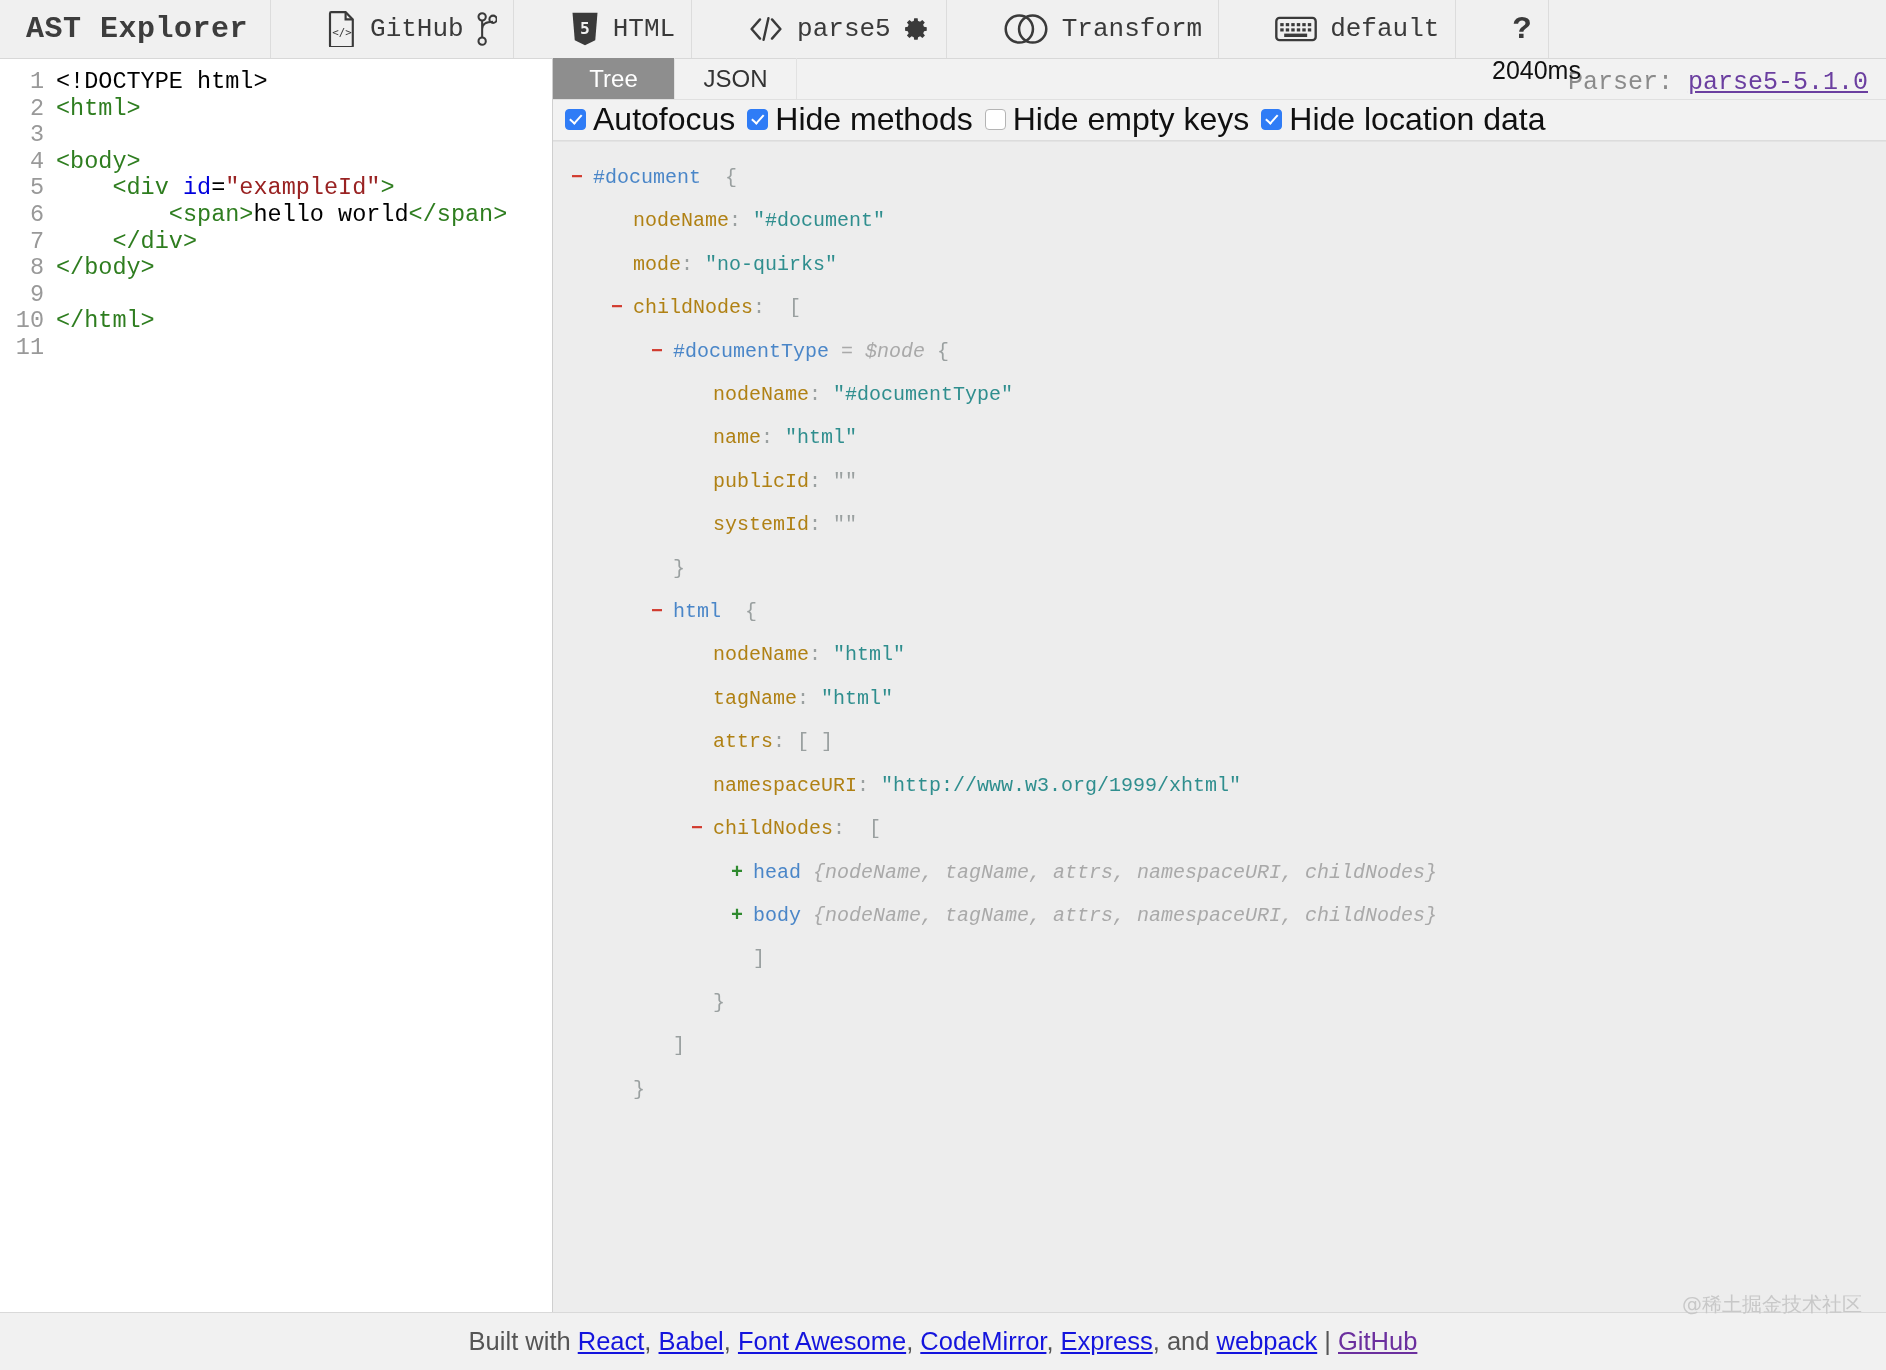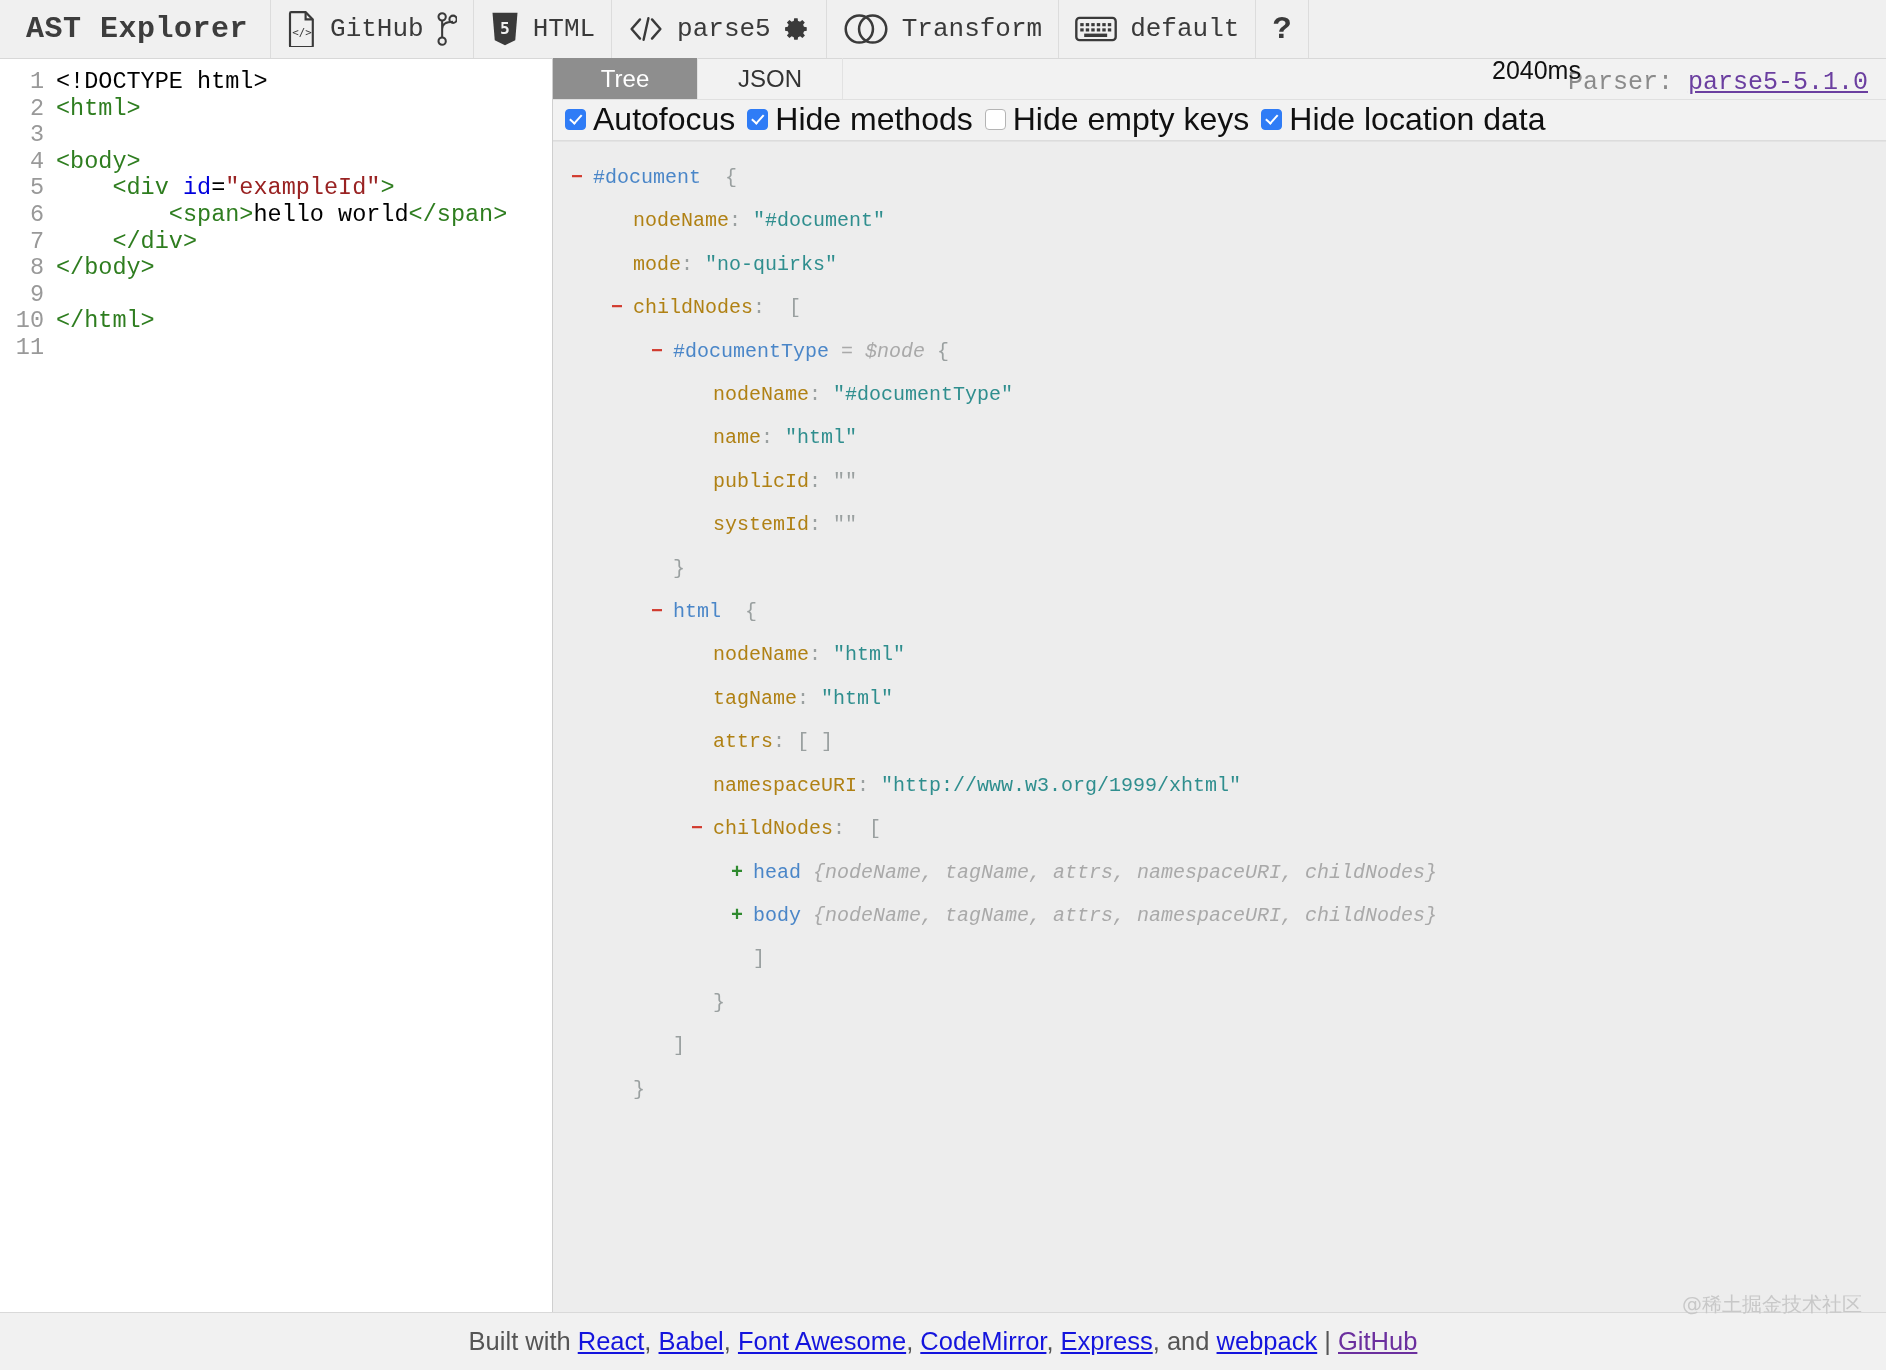--- a/index.html
+++ b/index.html
@@ -20,20 +20,21 @@
 
   
   .toolbar {
     height: 59px;
     min-height: 59px;
     background: #f0f0f0;
     border-bottom: 1px solid #d8d8d8;
     display: flex;
     align-items: stretch;
     font-family: "Liberation Mono", monospace;
+    gap: 40px;
   }
   .tb-group {
     display: flex;
     align-items: center;
     padding: 0 16px;
     border-right: 1px solid #dcdcdc;
     gap: 13px;
     cursor: pointer;
     white-space: nowrap;
   }
@@ -111,21 +112,21 @@
   .ast-tabbar {
     height: 41px;
     min-height: 41px;
     background: #f2f2f2;
     display: flex;
     align-items: flex-end;
     position: relative;
     border-bottom: 1px solid #e0e0e0;
   }
   .ast-tab {
-    width: 145px;
+    width: 122px;
     height: 41px;
     display: flex;
     align-items: center;
     justify-content: center;
     font-size: 24px;
     color: #333333;
     cursor: pointer;
     border-right: 1px solid #e2e2e2;
     font-family: "Liberation Sans", sans-serif;
   }

